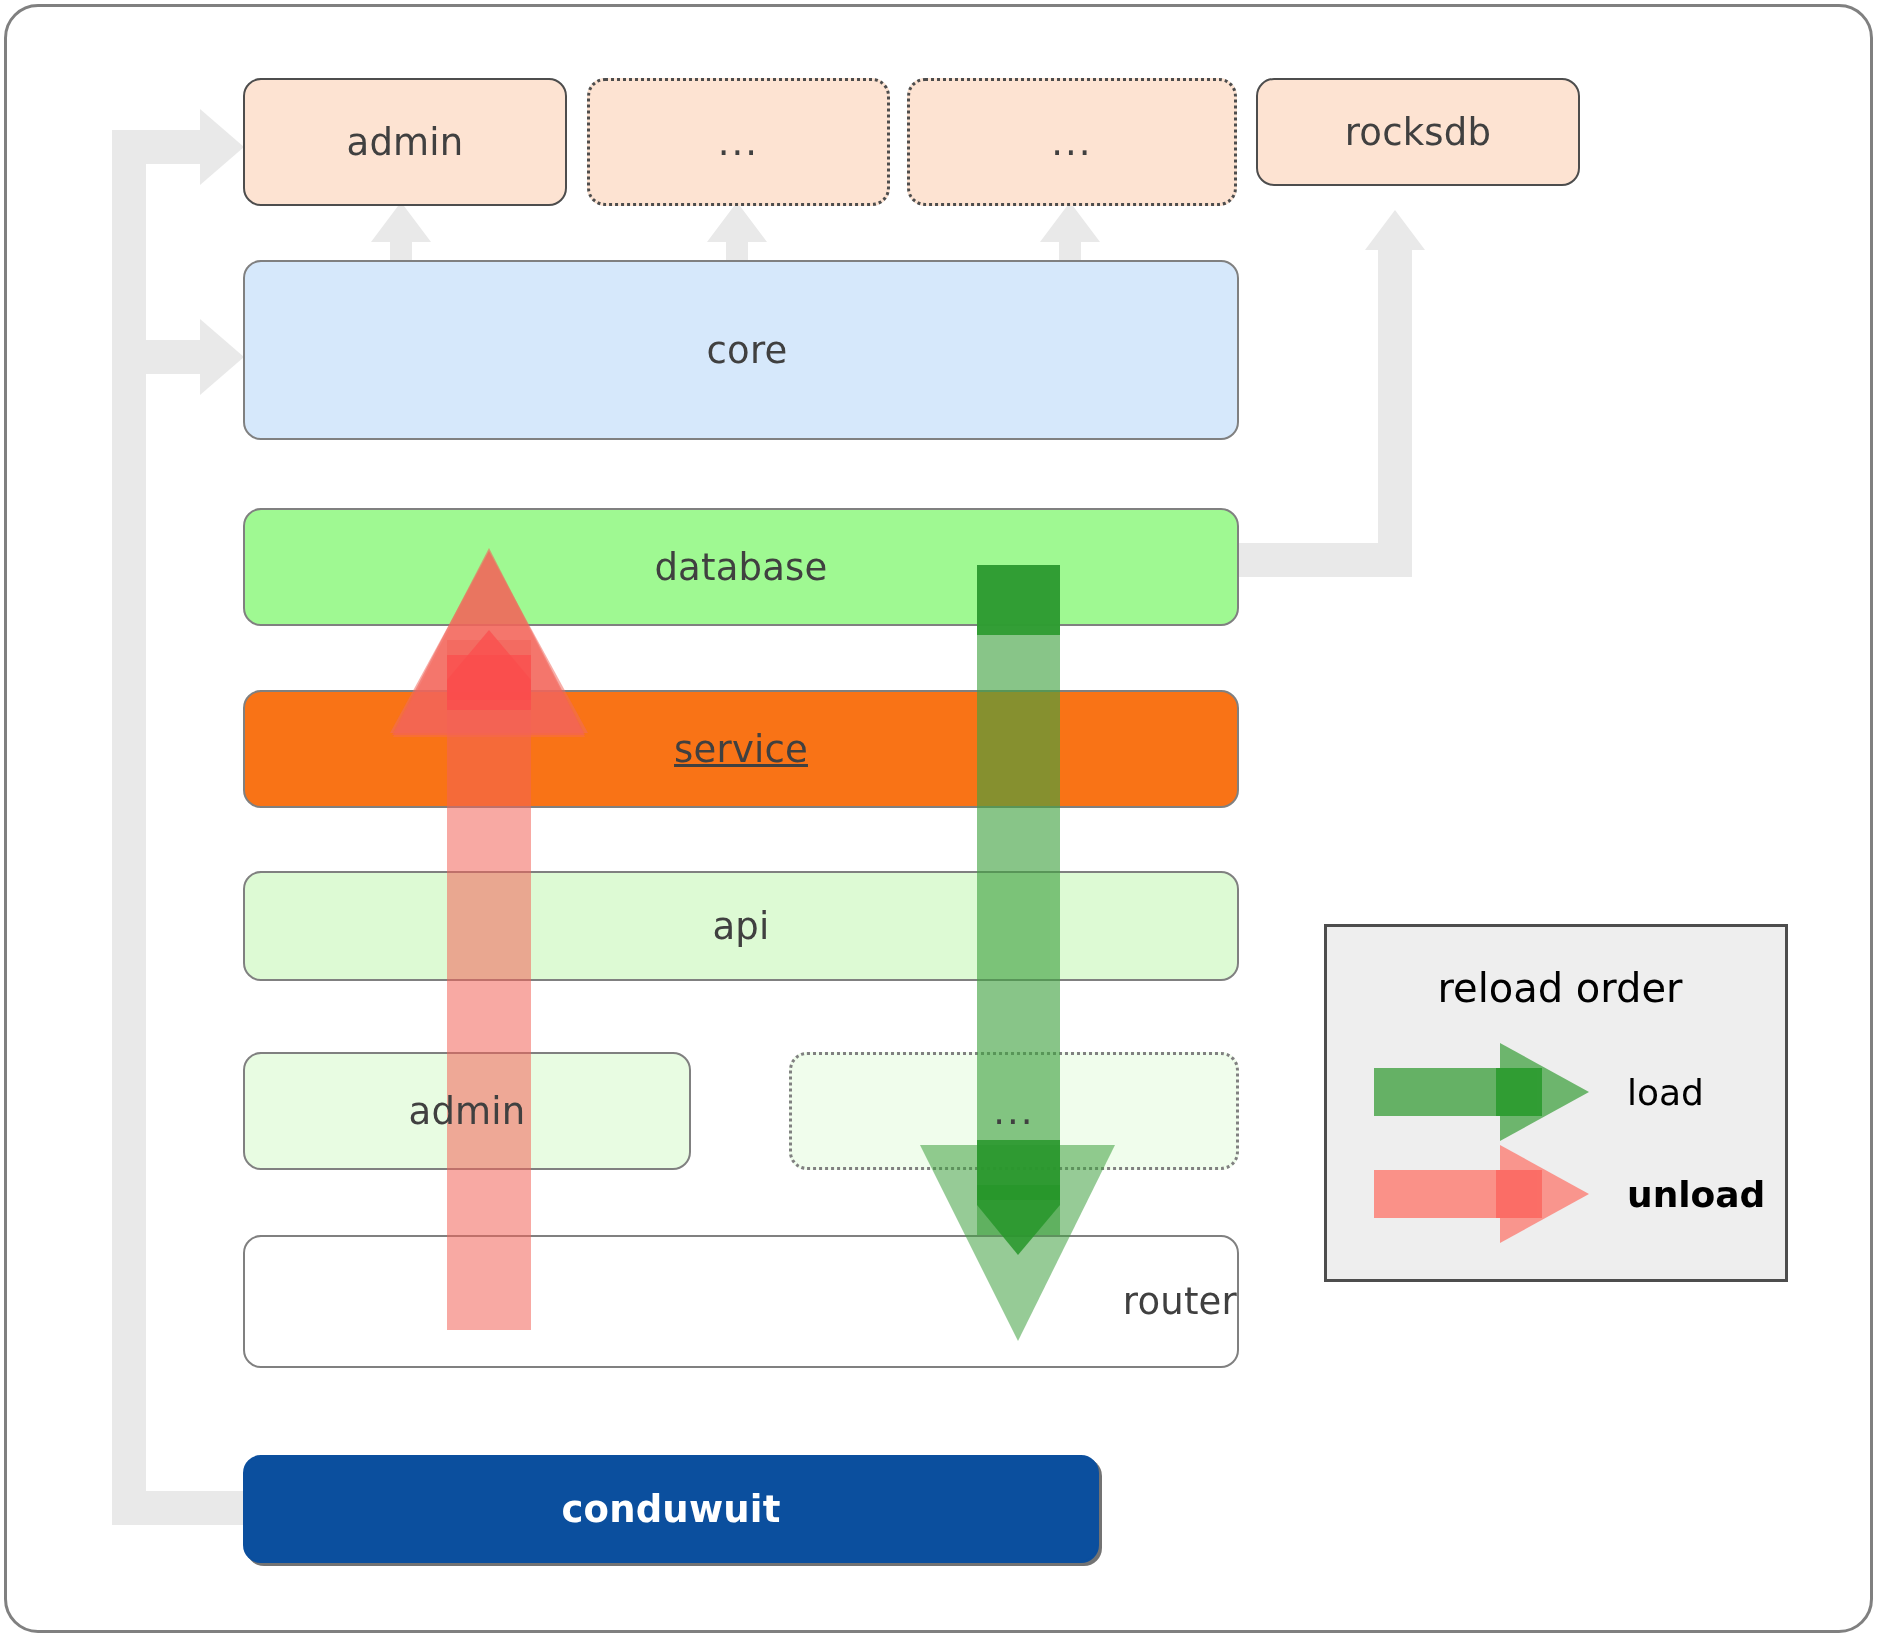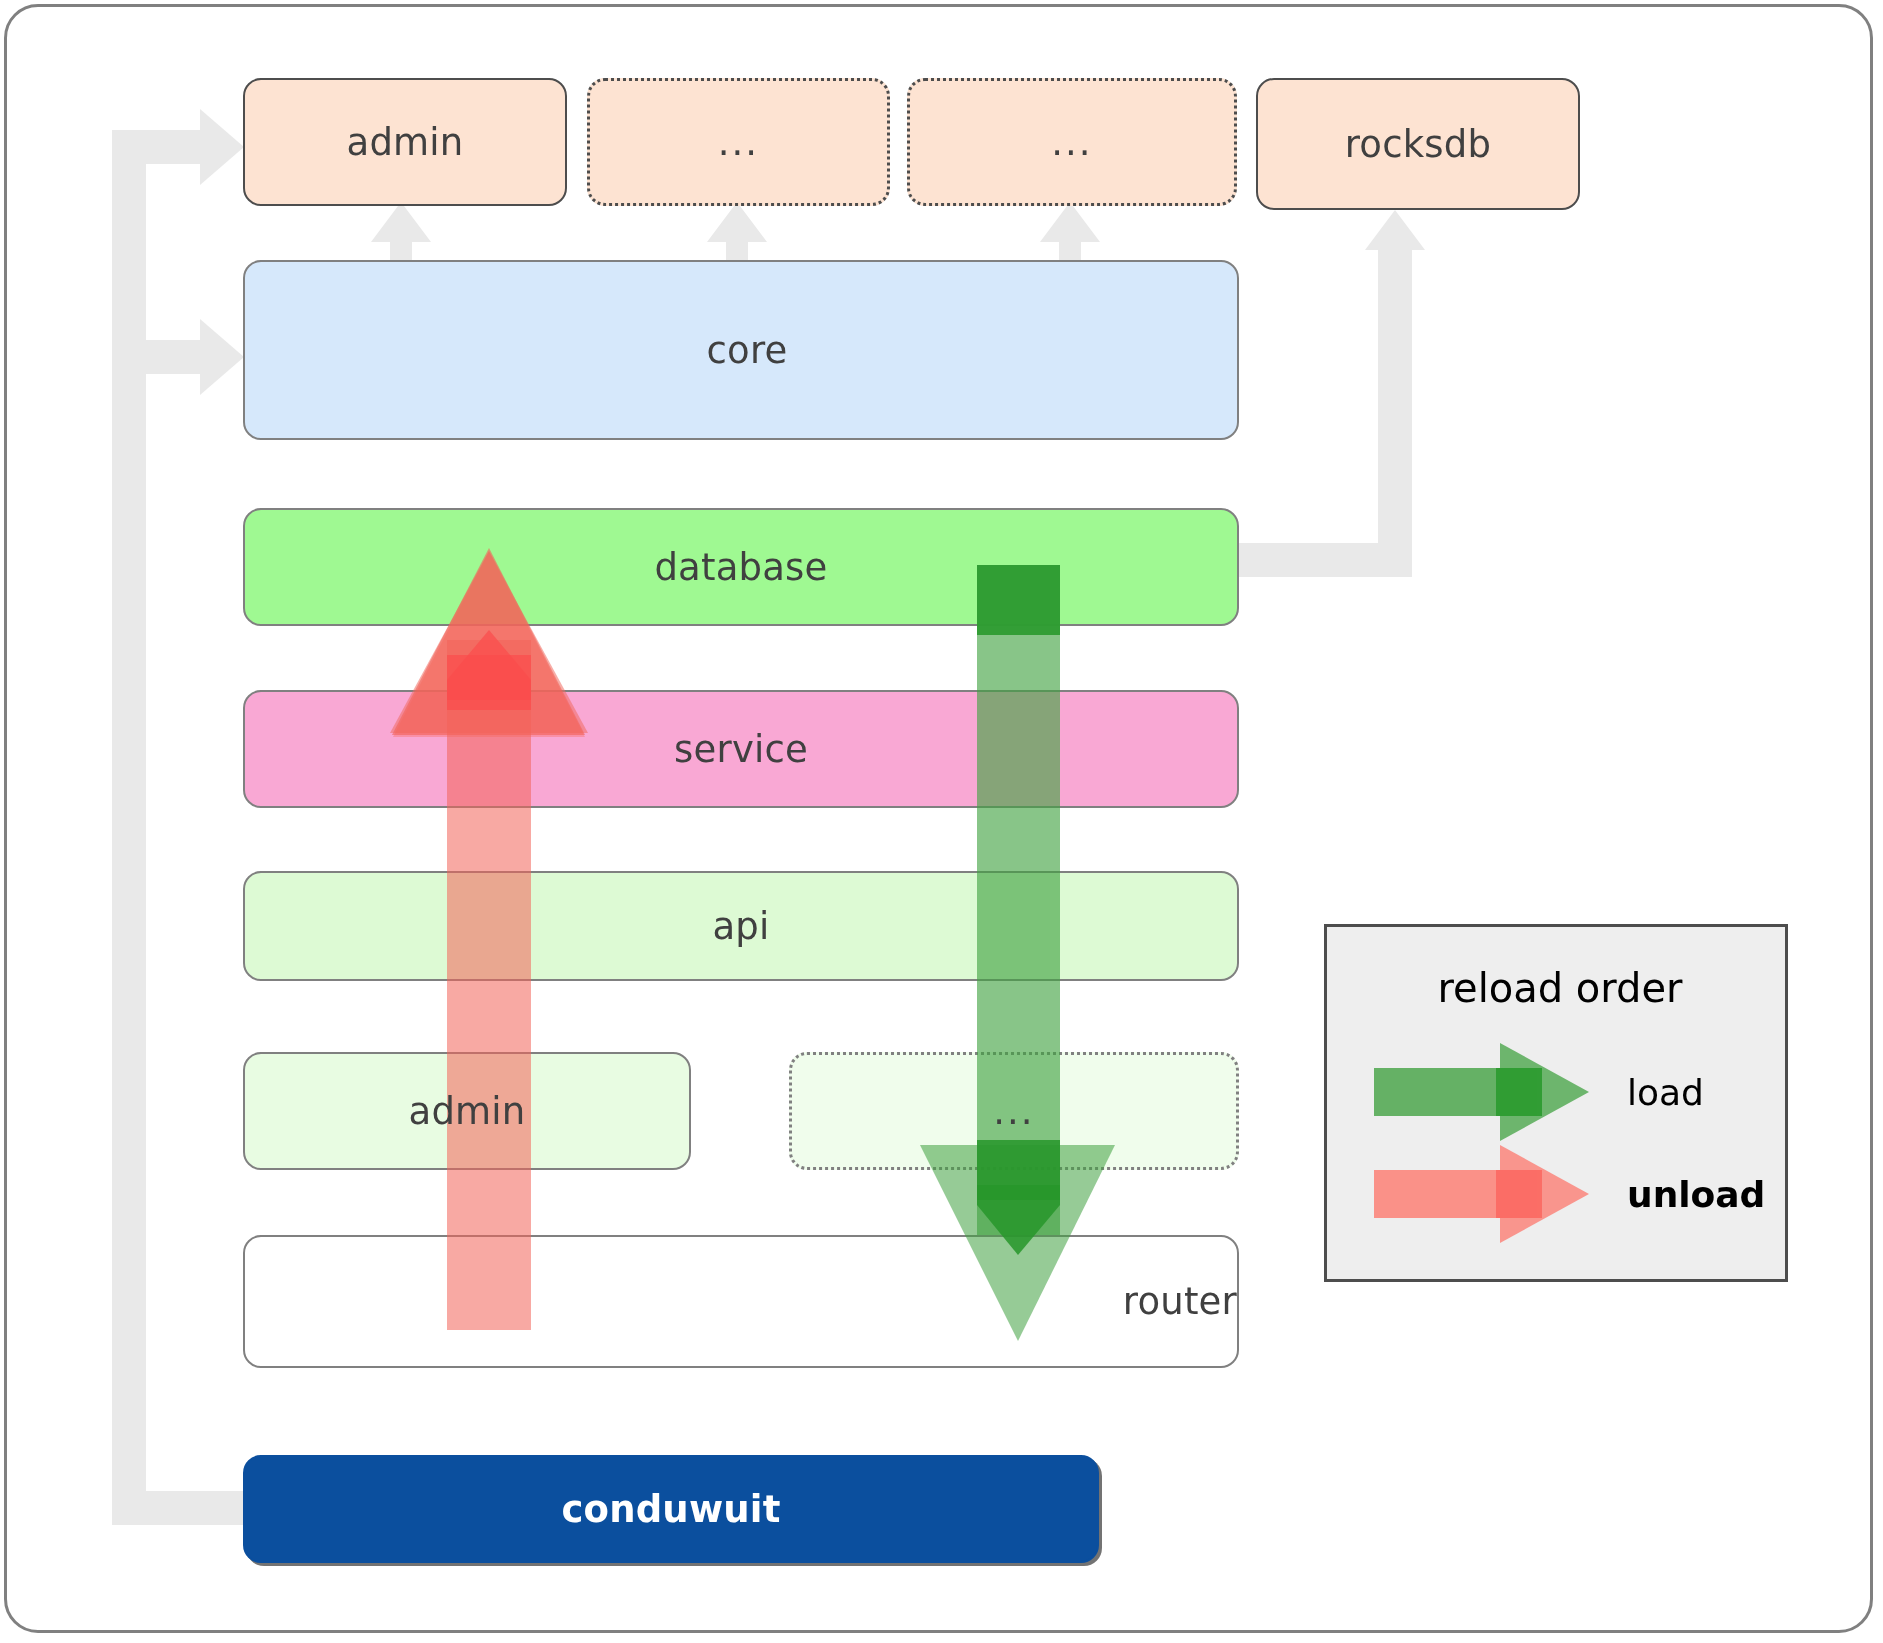--- a/index.html
+++ b/index.html
@@ -36,21 +36,21 @@
     color: #404040;
     letter-spacing: .2px;
   }
   .node.shadowed { box-shadow: 3px 3px 0 rgba(0,0,0,0.55); }
   .node .lbl { position: relative; z-index: 3; }
 
   .node-ruma, .node-rocksdb { background: #fde3d2; border:2px solid #4d4d4d; }
   .node-dots-top { background: #fde3d2; border: 3px dotted #4d4d4d; }
   .node-core { background: #d6e8fb; }
   .node-database { background: #9ff992; }
-  .node-service { background: #f9a8d4; }
+  .node-service { background: #f97316; text-decoration: underline; }
   .node-api { background: #ddfad4; }
   .node-admin { background: #e8fce2; }
   .node-dots-mid { background: #f0fdec; border: 3px dotted #808080; }
   .node-router { background: #ffffff; }
   .node-conduwuit {
     background: #0b4f9e;
     border: 2px solid #0b4f9e;
     color: #ffffff;
     font-weight: bold;
   }
@@ -132,21 +132,21 @@
   </div>
 
   <div class="node node-dots-top" style="left:587px; top:78px; width:303px; height:128px;">
     <span class="lbl dots">...</span>
   </div>
 
   <div class="node node-dots-top" style="left:907px; top:78px; width:330px; height:128px;">
     <span class="lbl dots">...</span>
   </div>
 
-  <div class="node node-rocksdb" style="left:1256px; top:78px; width:324px; height:132px;">
+  <div class="node node-rocksdb" style="left:1256px; top:78px; width:324px; height:108px;">
     <span class="lbl">rocksdb</span>
   </div>
 
   <div class="node node-core" style="left:243px; top:260px; width:996px; height:180px;padding-left:12px;">
     <span class="lbl">core</span>
   </div>
 
   <div class="node node-database" style="left:243px; top:508px; width:996px; height:118px;">
     <span class="lbl">database</span>
   </div>

